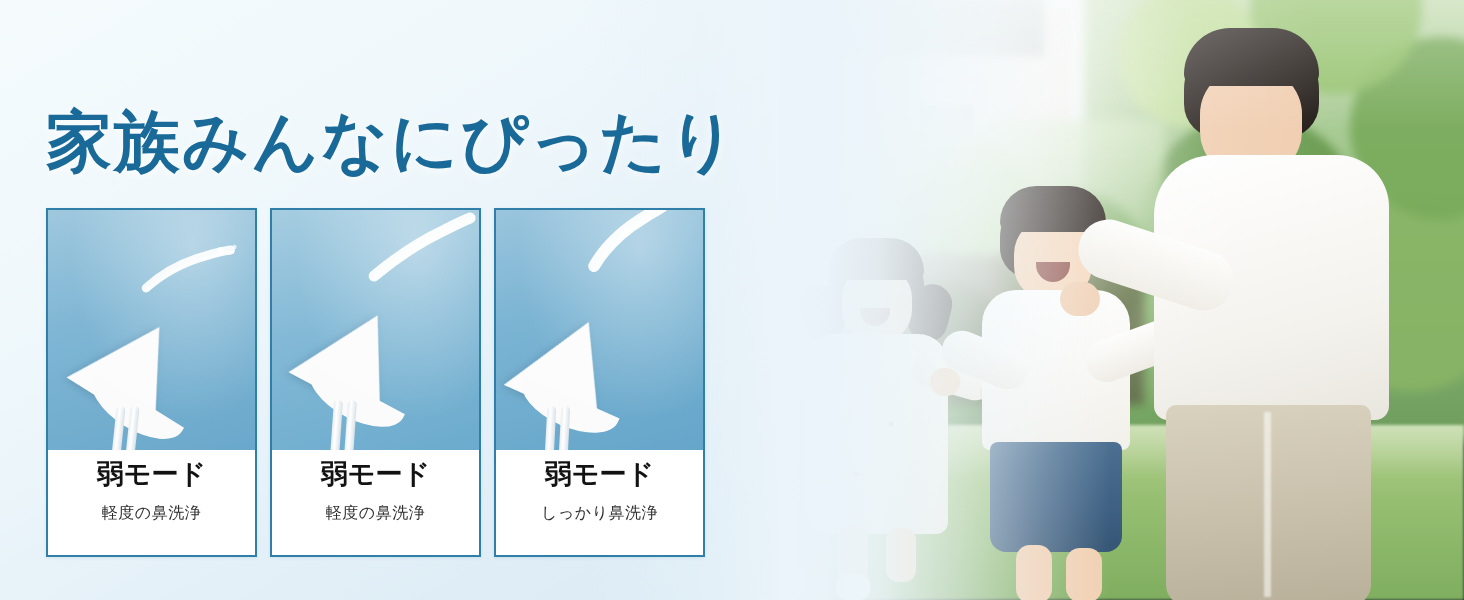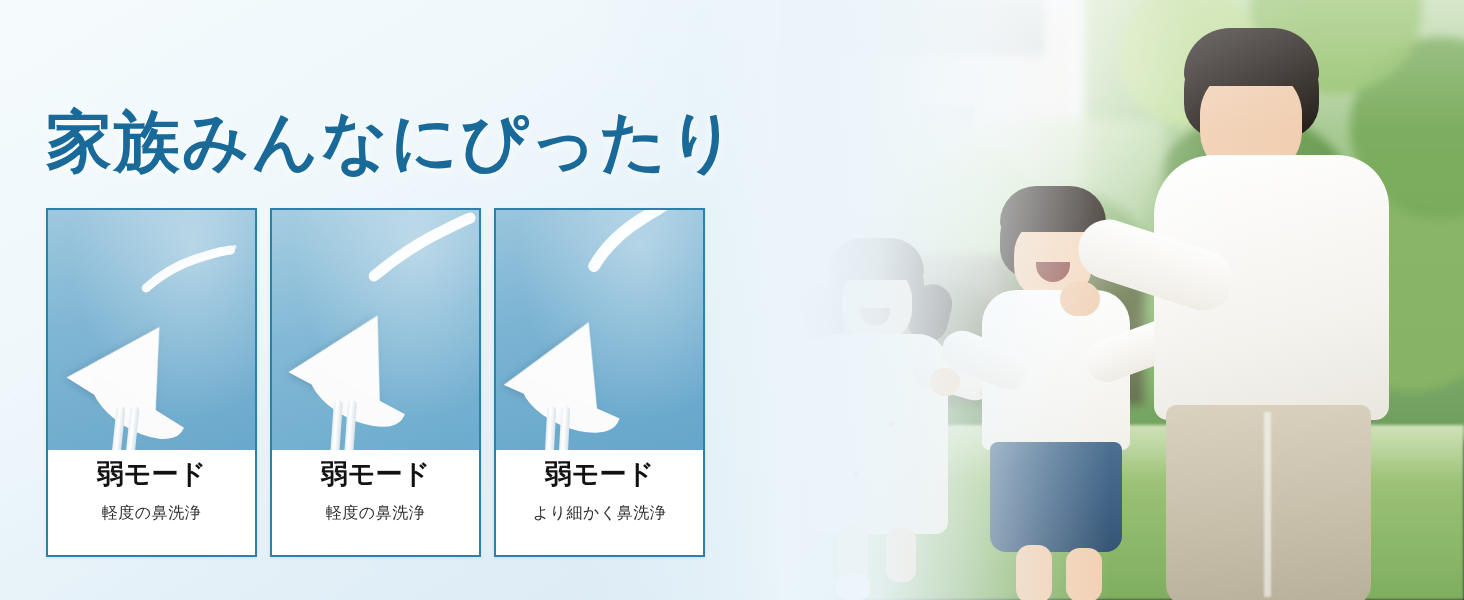--- a/index.html
+++ b/index.html
@@ -500,19 +500,19 @@
             <circle cx="132" cy="22" r="3.4" fill="rgba(255,255,255,.88)"></circle>
             <circle cx="156" cy="6" r="2.8" fill="rgba(255,255,255,.8)"></circle>
           </svg>
           <div class="nozzle" style="left: 22px; top: 108px; transform: rotate(24deg);"></div>
           <div class="nozzle-cap" style="left: 18px; top: 186px; transform: rotate(24deg);"></div>
           <div class="tube" style="left: 50px; top: 196px; height: 52px; transform: rotate(3deg);"></div>
           <div class="tube" style="left: 64px; top: 196px; height: 52px; transform: rotate(3deg);"></div>
         </div>
         <div class="card-label">
           <p class="mode-title"><span class="hl"></span><span>弱モード</span></p>
-          <p class="mode-sub">より細かく鼻洗浄</p>
+          <p class="mode-sub">しっかり鼻洗浄</p>
         </div>
       </div>
 
     </div>
   </div>
 </div>
 
 </body></html>

